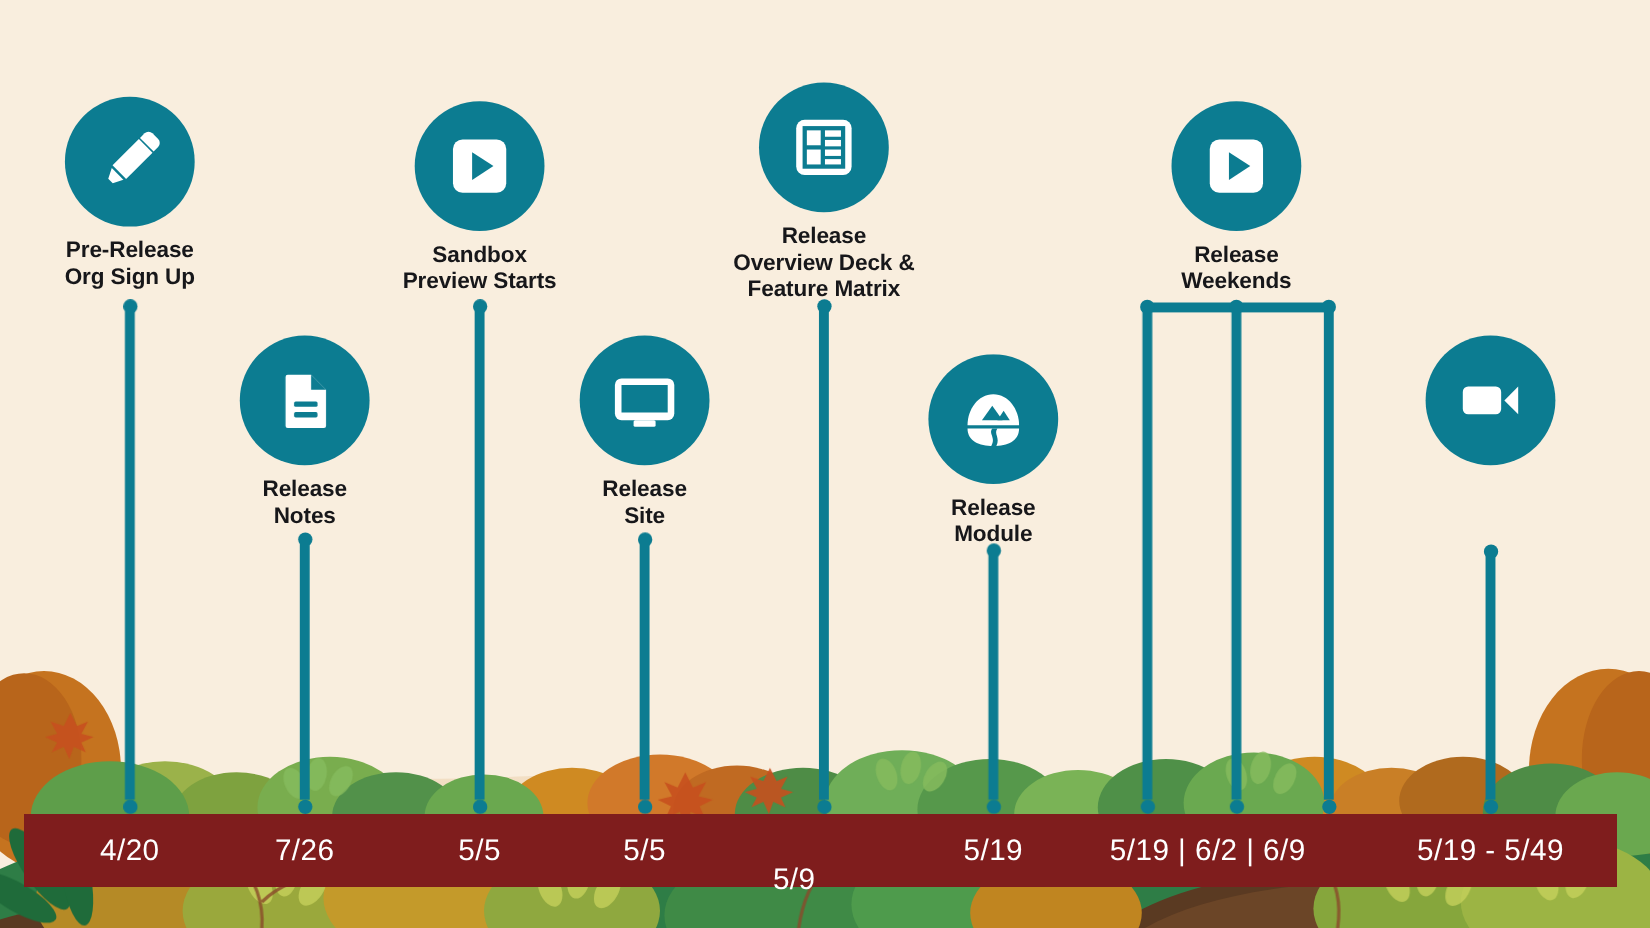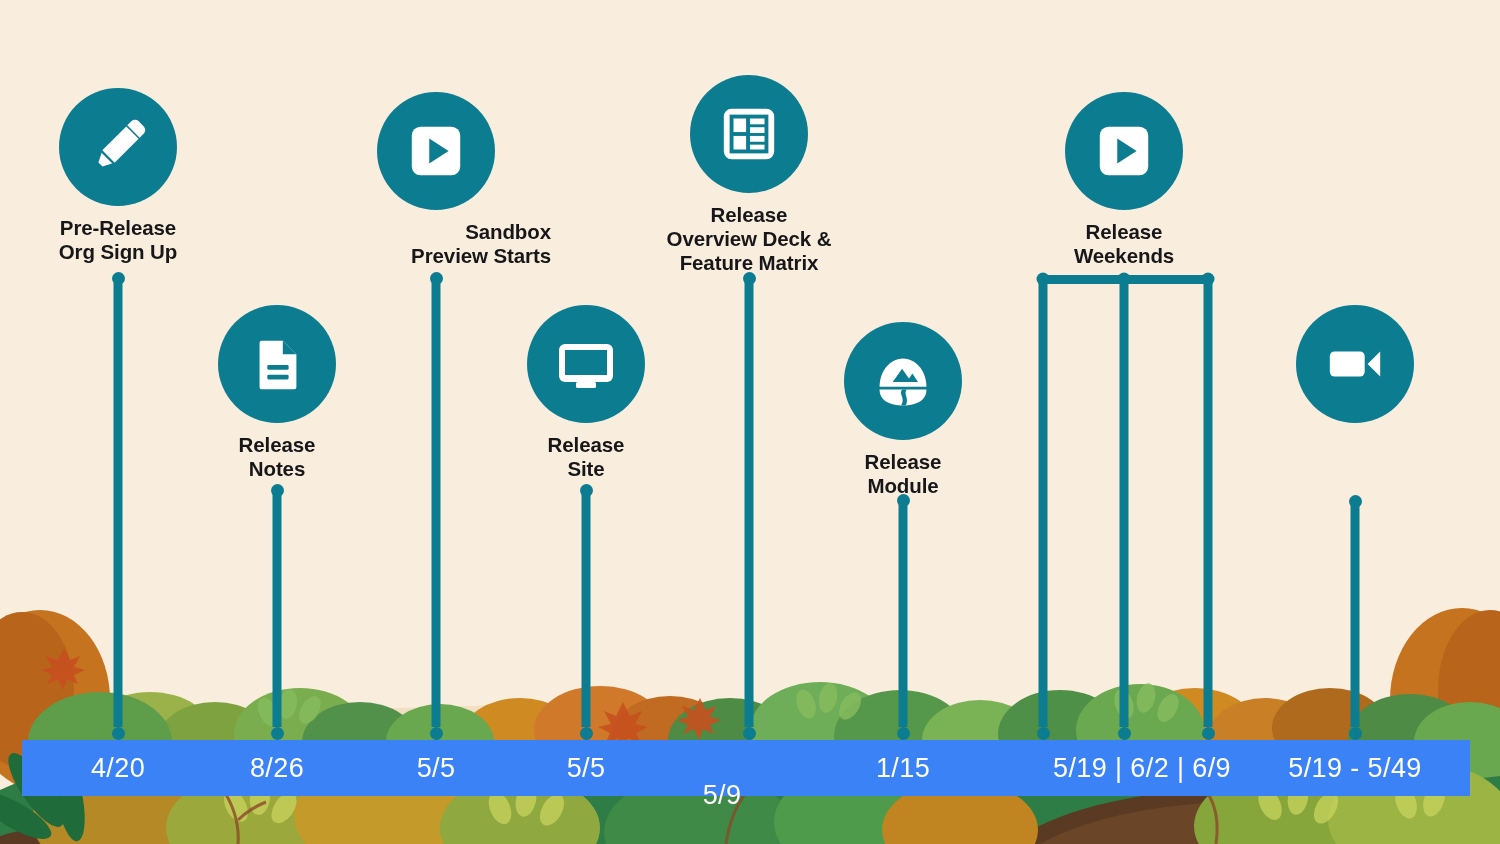--- a/index.html
+++ b/index.html
@@ -107,22 +107,22 @@
     background: #0c7c91;
     transform: translate(-50%, -50%);
   }
 
   
   #date-bar {
     position: absolute;
     left: 22px;
     top: 740px;
     width: 1448px;
-    height: 56px;
-    background: #3b82f6;
+    height: 66px;
+    background: #7f1d1d;
   }
   .date-cell {
     position: absolute;
     top: 50%;
     transform: translate(-50%, -50%);
     color: #ffffff;
     font-size: 27px;
     font-weight: 300;
     white-space: nowrap;
     letter-spacing: 0.4px;
@@ -324,21 +324,21 @@
           <path d="M38 8 v14 h14 Z" fill="#0c7c91"></path>
           <rect x="22" y="33" width="22" height="5" rx="1.5" fill="#0c7c91"></rect>
           <rect x="22" y="43" width="22" height="5" rx="1.5" fill="#0c7c91"></rect>
         </svg>
       </span>
     </div>
     <div class="m-label">Release
 Notes</div>
   </div>
 
-  <div class="milestone" style="left:436px; top:92px;text-align:right;">
+  <div class="milestone" style="left:436px; top:92px;">
     <div class="bubble">
       <span>
         <svg width="62" height="62" viewBox="0 0 64 64">
           <rect x="7" y="7" width="50" height="50" rx="9" fill="#ffffff"></rect>
           <path d="M25 19 L45 32 L25 45 Z" fill="#0c7c91"></path>
         </svg>
       </span>
     </div>
     <div class="m-label">Sandbox
 Preview Starts</div>
@@ -413,22 +413,22 @@
         <svg width="62" height="62" viewBox="0 0 64 64">
           <rect x="6" y="19" width="36" height="26" rx="5" fill="#ffffff"></rect>
           <path d="M45 32 L58 19 L58 45 Z" fill="#ffffff"></path>
         </svg>
       </span>
     </div>
   </div>
 
   <div id="date-bar">
     <div class="date-cell" style="left:96px;">4/20</div>
-    <div class="date-cell" style="left:255px;">8/26</div>
+    <div class="date-cell" style="left:255px;">7/26</div>
     <div class="date-cell" style="left:414px;">5/5</div>
     <div class="date-cell" style="left:564px;">5/5</div>
     <div class="date-cell" style="left:700px;margin-top:27px;">5/9</div>
-    <div class="date-cell" style="left:881px;">1/15</div>
-    <div class="date-cell" style="left:1120px;">5/19  |  6/2  |  6/9</div>
+    <div class="date-cell" style="left:881px;">5/19</div>
+    <div class="date-cell" style="left:1076px;">5/19  |  6/2  |  6/9</div>
     <div class="date-cell" style="left:1333px;">5/19 - 5/49</div>
   </div>
 
 </div>
 
 </body></html>

